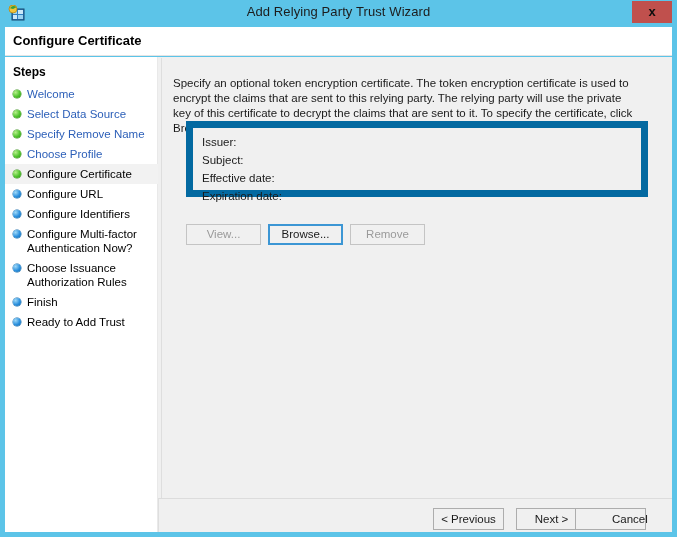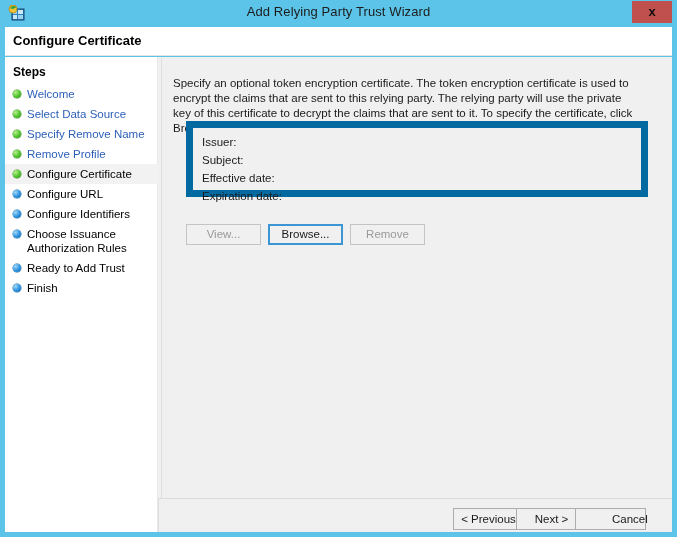--- a/index.html
+++ b/index.html
@@ -252,21 +252,21 @@
     border: 1px solid #adadad;
     font-family: "Liberation Sans", sans-serif;
     font-size: 11.5px;
     color: #1a1a1a;
     line-height: 20px;
     text-align: center;
     padding: 0;
     box-sizing: border-box;
     cursor: pointer;
   }
-  .nav-prev   { left: 294px; }
+  .nav-prev   { left: 274px; }
   .nav-next   { left: 357px; }
   .nav-cancel { left: 416px; padding-left: 36px; }
 
   
   .bottom-strip {
     position: absolute;
     left: 0; bottom: 0;
     width: 677px;
     height: 5px;
     background: #5cc4e8;
@@ -313,52 +313,56 @@
           <span>Select Data Source</span>
         </div>
 
         <div class="step">
           <span class="bullet done"></span>
           <span>Specify Remove Name</span>
         </div>
 
         <div class="step">
           <span class="bullet done"></span>
-          <span>Remove Profile</span>
+          <span>Choose Profile</span>
         </div>
 
         <div class="step current">
           <span class="bullet done"></span>
           <span>Configure Certificate</span>
         </div>
 
         <div class="step pending">
           <span class="bullet todo"></span>
           <span>Configure URL</span>
         </div>
 
         <div class="step pending">
           <span class="bullet todo"></span>
           <span>Configure Identifiers</span>
         </div>
 
+        <div class="step pending">
+          <span class="bullet todo"></span>
+          <span>Configure Multi-factor Authentication Now?</span>
+        </div>
 
         <div class="step pending">
           <span class="bullet todo"></span>
           <span>Choose Issuance Authorization Rules</span>
         </div>
 
         <div class="step pending">
           <span class="bullet todo"></span>
+          <span>Finish</span>
+        </div>
+
+        <div class="step pending">
+          <span class="bullet todo"></span>
           <span>Ready to Add Trust</span>
-        </div>
-
-        <div class="step pending">
-          <span class="bullet todo"></span>
-          <span>Finish</span>
         </div>
 
       </div>
     </div>
 
     <div class="main-panel">
       <div class="main-inner">
 
         <div class="intro-text">Specify an optional token encryption certificate.  The token encryption certificate is used to encrypt the claims that are sent to this relying party.  The relying party will use the private key of this certificate to decrypt the claims that are sent to it.  To specify the certificate, click Browse..</div>
 

